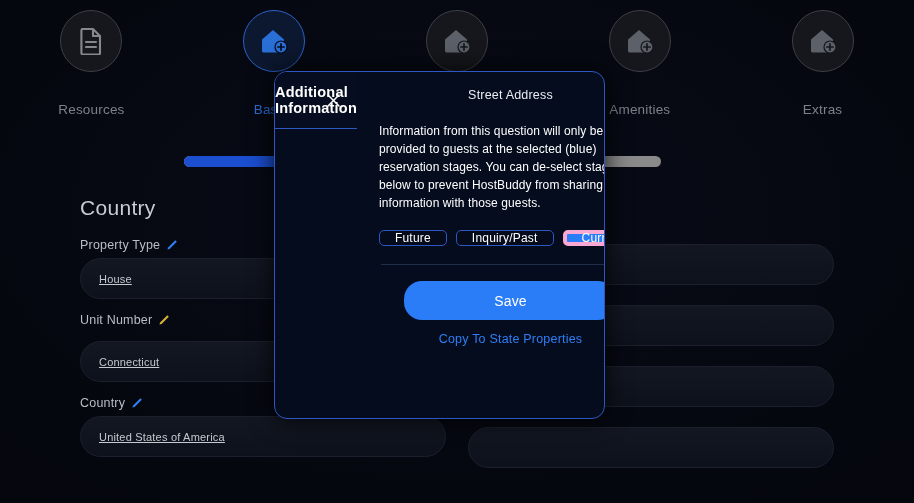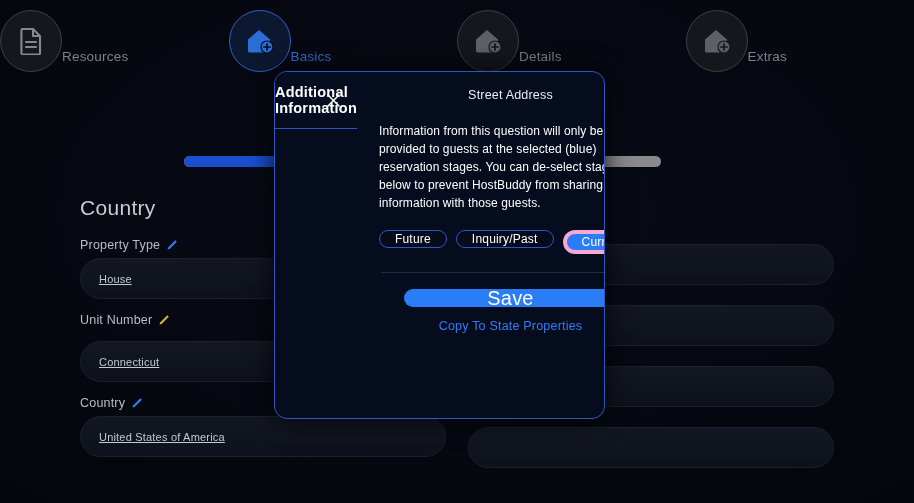--- a/index.html
+++ b/index.html
@@ -24,21 +24,21 @@
     position: absolute;
     top: 0; left: 0;
     width: 914px;
     height: 135px;
     display: flex;
     align-items: flex-start;
   }
   .step {
     flex: 1 1 0;
     display: flex;
-    flex-direction: row;
+    flex-direction: column;
     align-items: center;
     padding-top: 10px;
   }
   .step-circle {
     width: 62px; height: 62px;
     border-radius: 50%;
     border: 1px solid #3c3f45;
     background: #15171c;
     display: flex;
     align-items: center;
@@ -184,22 +184,22 @@
     letter-spacing: .1px;
   }
   .stage-pills {
     display: flex;
     justify-content: center;
     gap: 9px;
     margin-top: 18px;
   }
   .pill {
     height: 16px;
-    padding: 8px 15px;
-    border-radius: 12px;
+    padding: 0 15px;
+    border-radius: 5px;
     display: flex;
     align-items: center;
     justify-content: center;
     font-size: 12px;
     letter-spacing: .2px;
     cursor: pointer;
     white-space: nowrap;
   }
   .pill.off {
     background: #050b1a;
@@ -210,27 +210,27 @@
     background: #2a7cf7;
     border: 4px solid #f9a8d4;
     color: #ffffff;
   }
   .modal-divider {
     height: 1px;
     background: #1f2c4a;
     margin: 18px 2px 0 2px;
   }
   .save-btn {
-    height: 18px;
+    height: 39px;
     margin: 16px auto 0 auto;
     width: 212px;
     border-radius: 18px;
     background: #2a7cf7;
     color: #ffffff;
-    font-size: 20px;
+    font-size: 14px;
     border: none;
     cursor: pointer;
     display: flex;
     align-items: center;
     justify-content: center;
     letter-spacing: .2px;
     font-family: "Liberation Sans", sans-serif;
   }
   .copy-link {
     margin-top: 12px;
@@ -279,31 +279,43 @@
           <path d="M3 12.5 L14 3 L25 12.5 V24 a1.4 1.4 0 0 1 -1.4 1.4 H4.4 A1.4 1.4 0 0 1 3 24 Z" fill="#5c6068"></path>
           <circle cx="22" cy="20" r="6.6" fill="#15171c"></circle>
           <circle cx="22" cy="20" r="5.4" fill="#5c6068"></circle>
           <line x1="22" y1="16.9" x2="22" y2="23.1" stroke="#15171c" stroke-width="1.7" stroke-linecap="round"></line>
           <line x1="18.9" y1="20" x2="25.1" y2="20" stroke="#15171c" stroke-width="1.7" stroke-linecap="round"></line>
         </svg>
       </div>
       <div class="step-label">Details</div>
     </div>
 
-
     <div class="step">
       <div class="step-circle">
         <svg width="30" height="28" viewBox="0 0 30 28">
           <path d="M3 12.5 L14 3 L25 12.5 V24 a1.4 1.4 0 0 1 -1.4 1.4 H4.4 A1.4 1.4 0 0 1 3 24 Z" fill="#5c6068"></path>
           <circle cx="22" cy="20" r="6.6" fill="#15171c"></circle>
           <circle cx="22" cy="20" r="5.4" fill="#5c6068"></circle>
           <line x1="22" y1="16.9" x2="22" y2="23.1" stroke="#15171c" stroke-width="1.7" stroke-linecap="round"></line>
           <line x1="18.9" y1="20" x2="25.1" y2="20" stroke="#15171c" stroke-width="1.7" stroke-linecap="round"></line>
         </svg>
       </div>
+      <div class="step-label">Amenities</div>
+    </div>
+
+    <div class="step">
+      <div class="step-circle">
+        <svg width="30" height="28" viewBox="0 0 30 28">
+          <path d="M3 12.5 L14 3 L25 12.5 V24 a1.4 1.4 0 0 1 -1.4 1.4 H4.4 A1.4 1.4 0 0 1 3 24 Z" fill="#5c6068"></path>
+          <circle cx="22" cy="20" r="6.6" fill="#15171c"></circle>
+          <circle cx="22" cy="20" r="5.4" fill="#5c6068"></circle>
+          <line x1="22" y1="16.9" x2="22" y2="23.1" stroke="#15171c" stroke-width="1.7" stroke-linecap="round"></line>
+          <line x1="18.9" y1="20" x2="25.1" y2="20" stroke="#15171c" stroke-width="1.7" stroke-linecap="round"></line>
+        </svg>
+      </div>
       <div class="step-label">Extras</div>
     </div>
 
   </div>
 
   <div class="progress-track">
     <div class="progress-fill" id="progress-fill" style="width: 31%;"></div>
   </div>
 
   <div class="form-area">

